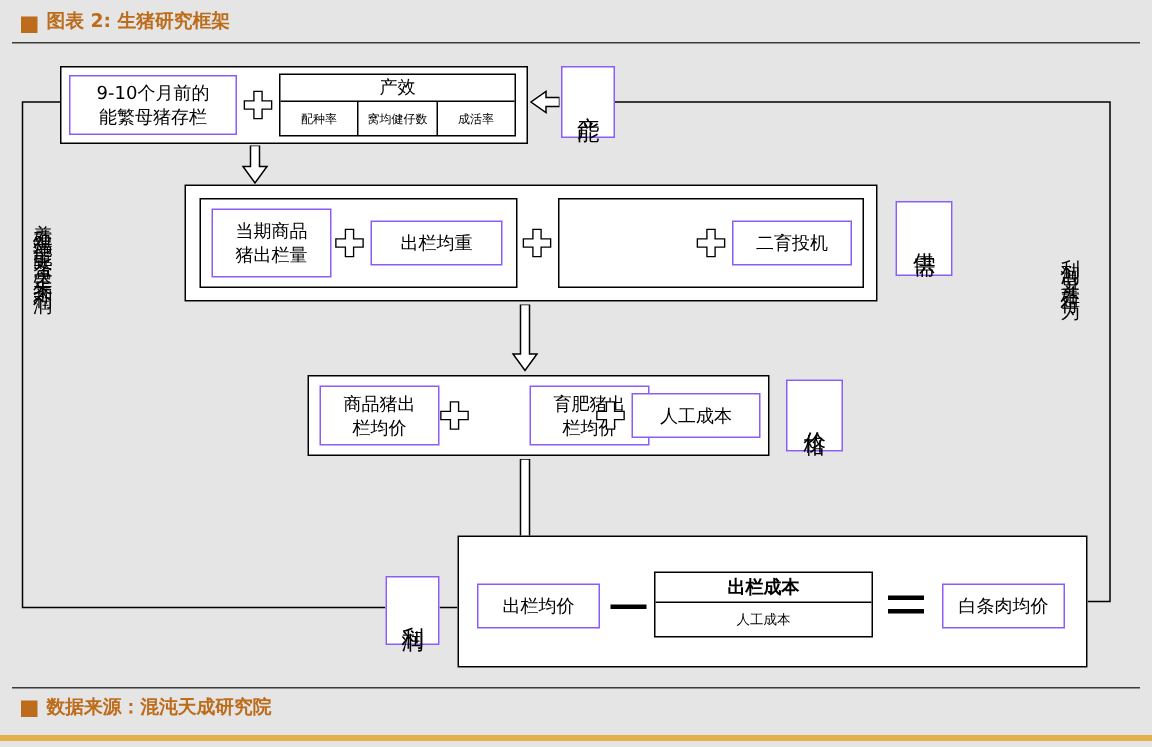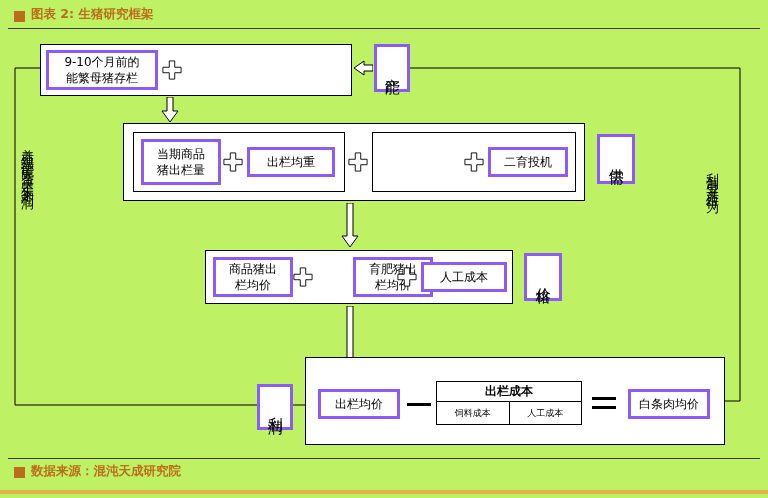--- a/index.html
+++ b/index.html
@@ -1,20 +1,20 @@
 <!DOCTYPE html>
 <html><head>
 <meta charset="utf-8">
 <style>
   html,body{margin:0;padding:0;background:#fff;}
-  .canvas{position:relative;width:768px;height:498px;background:#bef264;overflow:hidden;
+  .canvas{position:relative;width:768px;height:498px;background:#e5e5e5;overflow:hidden;
           font-family:"DejaVu Sans","Liberation Sans",sans-serif;color:#000;}
   .overlay{position:absolute;left:0;top:0;pointer-events:none;}
   .abs{position:absolute;box-sizing:border-box;}
-  .box{position:absolute;box-sizing:border-box;background:#fff;border:3px solid #8b5cf6;
+  .box{position:absolute;box-sizing:border-box;background:#fff;border:1px solid #8b5cf6;
        display:flex;align-items:center;justify-content:center;text-align:center;
        font-size:12px;line-height:1.35;white-space:pre-line;}
   .container{position:absolute;box-sizing:border-box;background:#fff;border:1px solid #000;}
   .vbox{writing-mode:vertical-rl;text-orientation:upright;font-size:15px;letter-spacing:2px;}
   .note{position:absolute;writing-mode:vertical-rl;text-orientation:upright;
         font-size:13px;letter-spacing:4px;line-height:1;}
   .icon{position:absolute;}
   .subgrid{position:absolute;box-sizing:border-box;background:#fff;border:1px solid #000;
            display:flex;flex-direction:column;}
   .subgrid .sg-title{flex:1;display:flex;align-items:center;justify-content:center;font-size:12px;}
@@ -45,20 +45,28 @@
     <polyline points="293,405 305,405" fill="none" stroke="#000" stroke-width="1"></polyline>
     <polyline points="410,68 740,68 740,401 725,401" fill="none" stroke="#000" stroke-width="1"></polyline>
   </svg>
 
   <div class="container" style="left:40px;top:44px;width:312px;height:52px;"></div>
   <div class="box" style="left:46px;top:50px;width:112px;height:40px;">9-10个月前的
 能繁母猪存栏</div>
   <svg class="icon" style="left:162px;top:60px;" width="20" height="20" viewBox="0 0 22 22">
     <path d="M8 1 H14 V8 H21 V14 H14 V21 H8 V14 H1 V8 H8 Z" fill="#fff" stroke="#000" stroke-width="1"></path>
   </svg>
+  <div class="subgrid eff" style="left:186px;top:49px;width:158px;height:42px;">
+    <div class="sg-title">产效</div>
+    <div class="sg-row">
+      <div class="sg-cell">配种率</div>
+      <div class="sg-cell">窝均健仔数</div>
+      <div class="sg-cell">成活率</div>
+    </div>
+  </div>
   <svg class="icon" style="left:353px;top:60px;" width="20" height="16" viewBox="0 0 20 16">
     <path d="M20 5 H11 V1 L1 8 L11 15 V11 H20 Z" fill="#fff" stroke="#000" stroke-width="1"></path>
   </svg>
   <div class="box vbox" style="left:374px;top:44px;width:36px;height:48px;">产能</div>
 
   <svg class="icon" style="left:161px;top:97px;" width="18" height="26" viewBox="0 0 18 26">
     <path d="M6 0 H12 V14 H17 L9 25 L1 14 H6 Z" fill="#fff" stroke="#000" stroke-width="1"></path>
   </svg>
 
   <div class="container" style="left:123px;top:123px;width:462px;height:78px;"></div>
@@ -101,21 +109,20 @@
     <path d="M6 0 H12 V62 H17 L9 73 L1 62 H6 Z" fill="#fff" stroke="#000" stroke-width="1"></path>
   </svg>
 
   <div class="container" style="left:305px;top:357px;width:420px;height:88px;"></div>
   <div class="box vbox" style="left:257px;top:384px;width:36px;height:46px;">利润</div>
   <div class="box" style="left:318px;top:389px;width:82px;height:30px;">出栏均价</div>
   <div class="minus" style="left:407px;top:403px;width:24px;height:3px;"></div>
   <div class="subgrid cost" style="left:436px;top:381px;width:146px;height:44px;">
     <div class="sg-title">出栏成本</div>
     <div class="sg-row">
-      <div class="sg-cell">饲料成本</div>
       <div class="sg-cell">人工成本</div>
     </div>
   </div>
   <div class="equals" style="left:592px;top:397px;width:24px;height:12px;"></div>
   <div class="box" style="left:628px;top:389px;width:82px;height:30px;">白条肉均价</div>
 
   <div class="note" style="left:21px;top:138px;">养殖端产能更替决定未来利润</div>
   <div class="note" style="left:706px;top:162px;">利润引导养殖行为</div>
 
   <div class="rule" style="left:8px;top:458px;width:752px;"></div>

